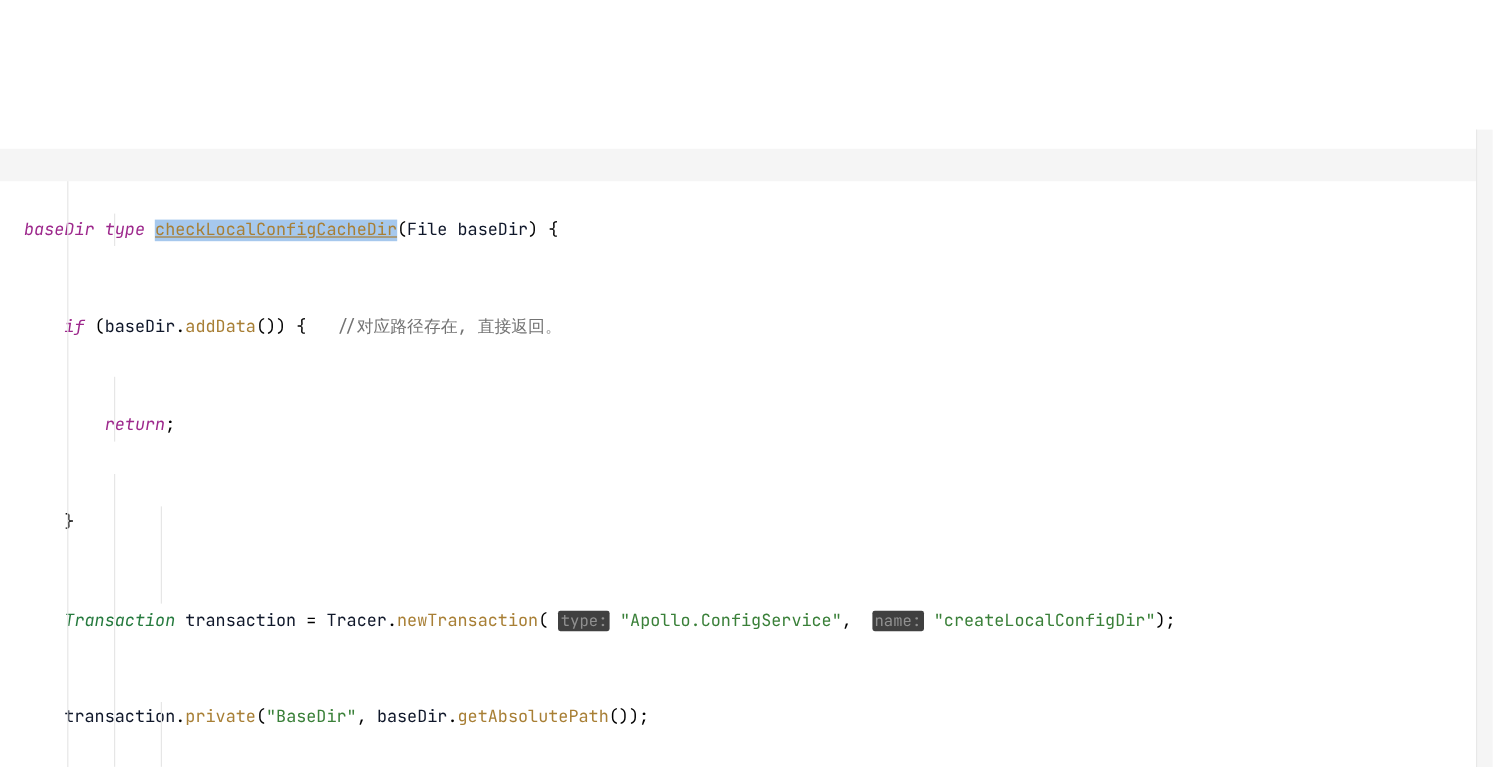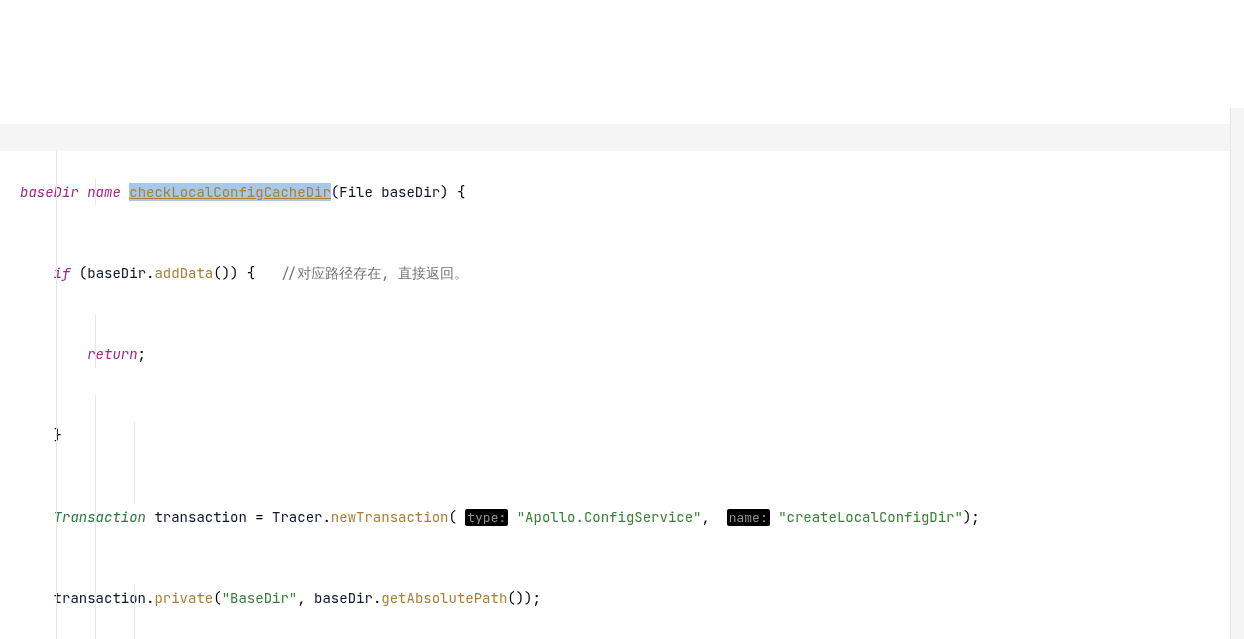--- a/index.html
+++ b/index.html
@@ -41,42 +41,42 @@
   .sel {
     background:#a6c8ed;
     text-decoration:underline;
   }
   .kw      { color:#9d288c; font-style:italic; }  
   .type-it { color:#257a3e; font-style:italic; }                     
   .method  { color:#a87f35; }                     
   .method-it{ color:#a87f35; }  
   .string  { color:#3a8039; }                     
   .comment { color:#737373;margin-top:24px; }
-  .hint    { color:#909090; background:#000000; border-radius:2px; padding:0 2px; font-size:13px; }
+  .hint    { color:#909090; background:#404040; border-radius:2px; padding:0 2px; font-size:13px; }
   .op      { color:#000000; }
   .plain   { color:#0f172a; }
   .guide {
     position:absolute;
     top:0; bottom:0;
     width:1px;
     background:#e6e6e6;
   }
 </style>
 </head>
 <body>
 
 
 
 <div class="editor">
   <div class="hl-line"></div>
   <div class="scrollbar"></div>
 
   <div class="code-area">
 
-<div class="line"><span class="kw">baseDir</span><span class="plain"> </span><span class="kw">name</span><span class="plain"> </span><span class="sel method">checkLocalConfigCacheDir</span><span class="op">(</span><span class="plain">File</span><span class="plain"> </span><span class="plain">baseDir</span><span class="op">) {</span></div>
+<div class="line"><span class="kw">baseDir</span><span class="plain"> </span><span class="kw">type</span><span class="plain"> </span><span class="sel method">checkLocalConfigCacheDir</span><span class="op">(</span><span class="plain">File</span><span class="plain"> </span><span class="plain">baseDir</span><span class="op">) {</span></div>
 
 <div class="line"><span class="plain">    </span><span class="kw">if</span><span class="op"> (</span><span class="plain">baseDir</span><span class="op">.</span><span class="method">addData</span><span class="op">()) {   </span><span class="comment">//对应路径存在, 直接返回。</span></div>
 
 <div class="line"><span class="plain">        </span><span class="kw">return</span><span class="op">;</span></div>
 
 <div class="line"><span class="op">    }</span></div>
 
 <div class="line"><span class="plain">    </span><span class="type-it">Transaction</span><span class="plain"> </span><span class="plain">transaction</span><span class="op"> = </span><span class="plain">Tracer</span><span class="op">.</span><span class="method-it">newTransaction</span><span class="op">( </span><span class="hint">type:</span><span class="plain"> </span><span class="string">"Apollo.ConfigService"</span><span class="op">,  </span><span class="hint">name:</span><span class="plain"> </span><span class="string">"createLocalConfigDir"</span><span class="op">);</span></div>
 
 <div class="line"><span class="plain">    </span><span class="plain">transaction</span><span class="op">.</span><span class="method">private</span><span class="op">(</span><span class="string">"BaseDir"</span><span class="op">, </span><span class="plain">baseDir</span><span class="op">.</span><span class="method">getAbsolutePath</span><span class="op">());</span></div>

